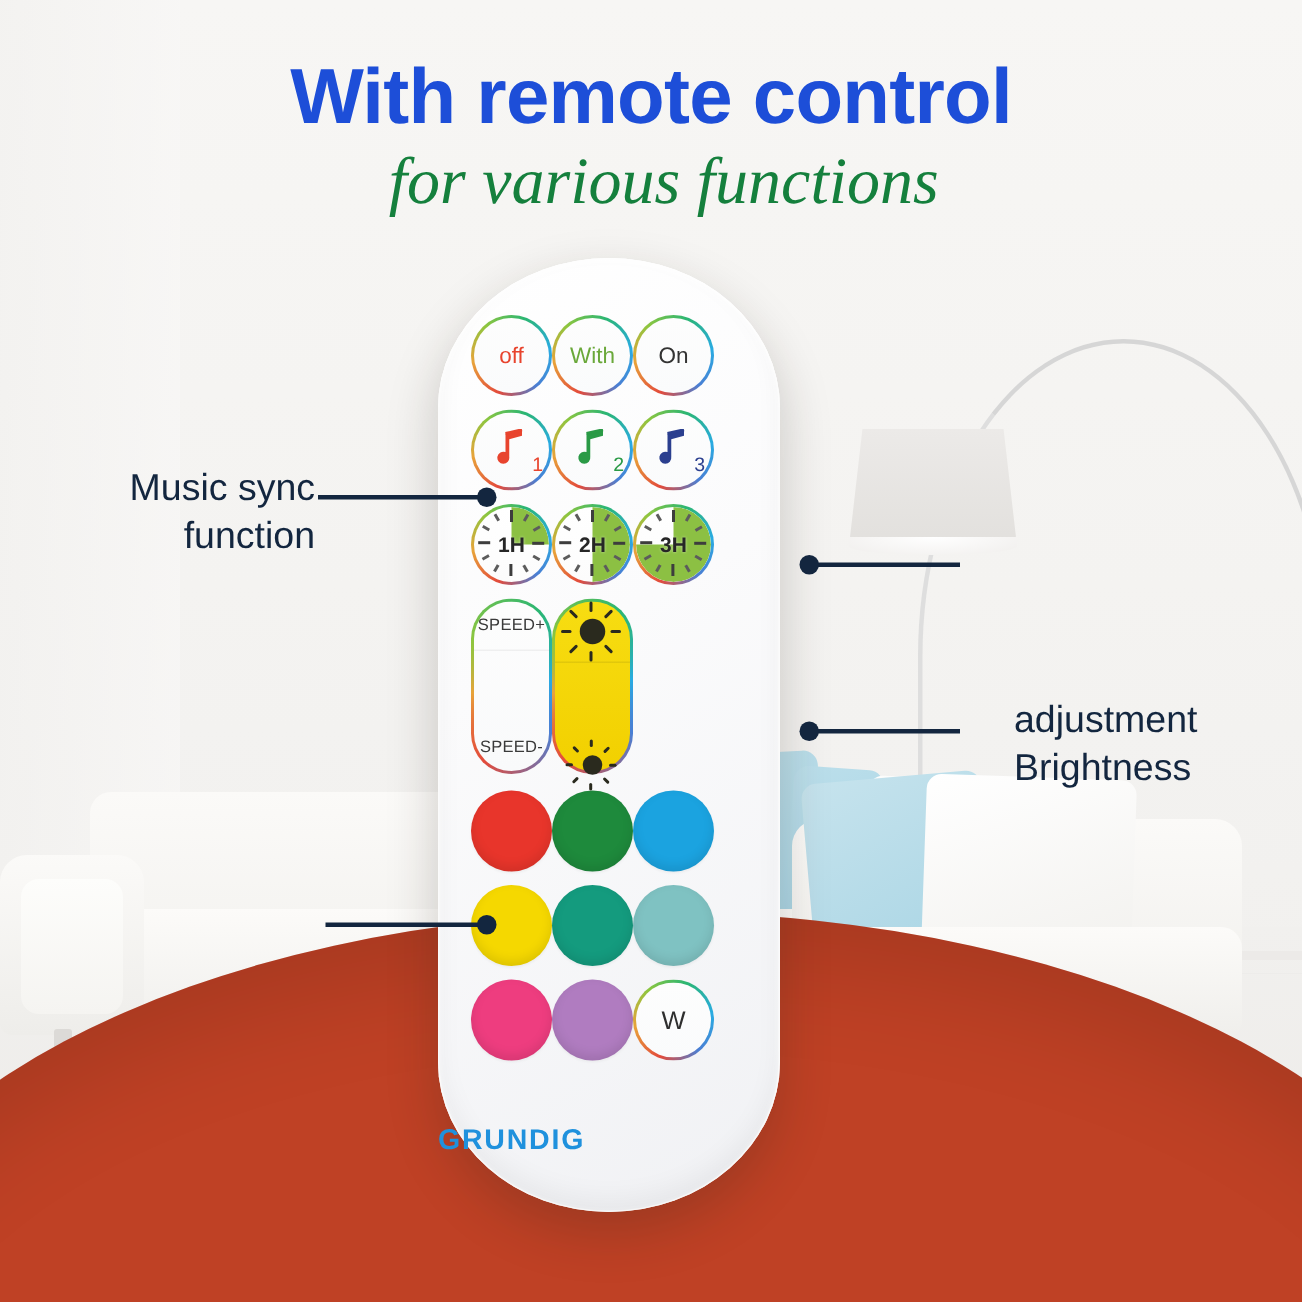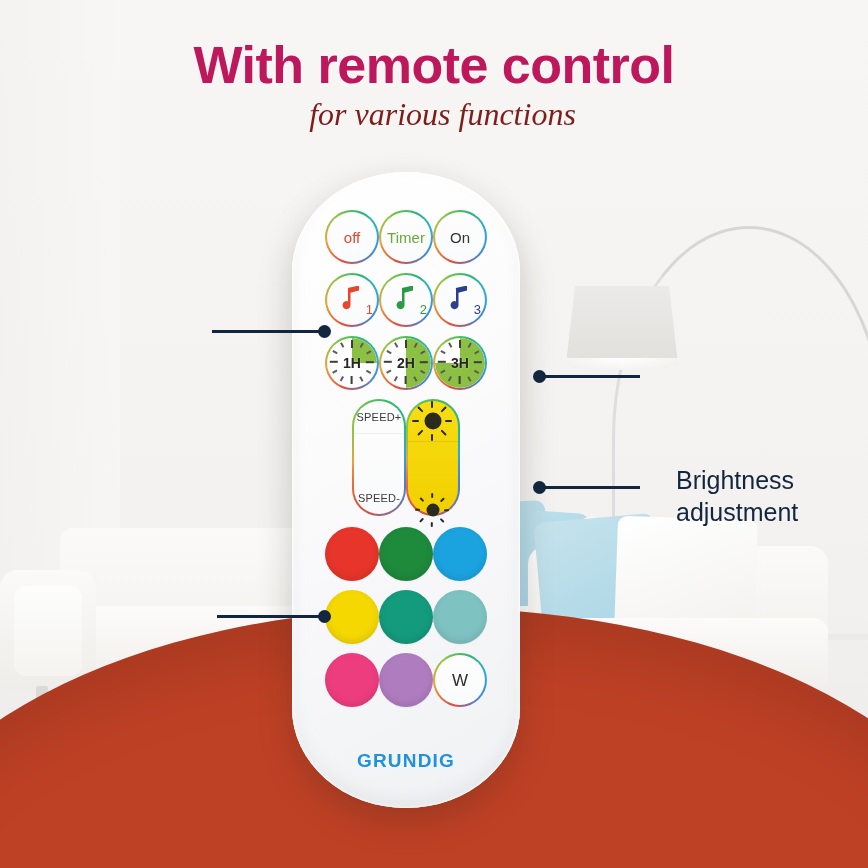--- a/index.html
+++ b/index.html
@@ -63,34 +63,34 @@
   .lamp-shade-lip{position:absolute;left:566px;top:358px;width:112px;height:12px;
     background:radial-gradient(ellipse at 50% 0,#ffffff,#f0eeec);border-radius:0 0 50% 50%;}
 
   
   .floor-ellipse{position:absolute;left:-120px;bottom:-330px;width:1110px;height:590px;
     background:#bf4125;border-radius:50%;
     box-shadow:inset 0 30px 70px rgba(0,0,0,.12);}
 
   
   .heading{position:absolute;left:0;right:0;top:38px;text-align:center;}
-  .h-main{font-size:52px;font-weight:bold;color:#be185d;letter-spacing:-.5px;line-height:1.05;}
-  .h-sub{font-family:"Liberation Serif",serif;font-style:italic;font-size:32px;
-    color:#7f1d1d;margin-top:4px;line-height:1.1;margin-left:17px;}
+  .h-main{font-size:52px;font-weight:bold;color:#1d4ed8;letter-spacing:-.5px;line-height:1.05;}
+  .h-sub{font-family:"Liberation Serif",serif;font-style:italic;font-size:44px;
+    color:#15803d;margin-top:4px;line-height:1.1;margin-left:17px;}
 
   
   .remote{position:absolute;left:292px;top:172px;width:228px;height:636px;
     background:linear-gradient(150deg,#ffffff 0%,#fbfbfc 40%,#f0f1f4 100%);
     border-radius:114px/100px;
     box-shadow:0 14px 34px rgba(40,30,25,.22), inset 0 0 0 1px rgba(255,255,255,.9);}
   .remote-inner{position:absolute;inset:0;border-radius:114px/100px;
     box-shadow:inset 0 2px 6px rgba(255,255,255,.9), inset 0 -8px 18px rgba(0,0,0,.05);}
 
   .grid{position:absolute;left:22px;top:38px;width:184px;}
-  .row{display:flex;justify-content:center;margin-bottom:9px;}
+  .row{display:flex;justify-content:flex-start;margin-bottom:9px;}
 
   .btn{width:54px;height:54px;border-radius:50%;position:relative;
     display:flex;align-items:center;justify-content:center;box-sizing:border-box;}
 
   
   .ring{background:
       linear-gradient(#fdfdfd,#fafbfc) padding-box,
       conic-gradient(from 200deg,#e34b3b,#e8a33a,#8dc63f,#2bb673,#29abe2,#4a7fd4,#e34b3b) border-box;
     border:2.5px solid transparent;}
   .ring .lbl{font-size:15px;font-weight:400;}
@@ -141,21 +141,21 @@
     text-shadow:0 0 2px rgba(255,255,255,.55);}
 
   
   .solid{border:none;box-shadow:inset 0 -3px 7px rgba(0,0,0,.10), 0 1px 2px rgba(0,0,0,.05);}
 
   
   .note{position:relative;width:30px;height:28px;}
   .note svg{display:block;}
   .note .num{position:absolute;right:-6px;bottom:-3px;font-size:13px;font-weight:500;}
 
-  .brand{position:absolute;left:0;right:0;bottom:36px;text-align:center;
+  .brand{position:absolute;left:0;right:0;bottom:36px;text-align:left;
     color:#1f91dd;font-weight:bold;font-size:19px;letter-spacing:1.2px;}
 
   
   .callout{position:absolute;color:#13263f;font-size:25px;line-height:1.26;}
   .callout.left{text-align:right;}
   .callout.right{text-align:left;}
   .lead{position:absolute;height:3px;background:#13263f;}
   .dot{position:absolute;width:13px;height:13px;border-radius:50%;background:#13263f;}
 </style>
 </head>
@@ -203,21 +203,21 @@
   <div class="remote">
     <div class="remote-inner"></div>
 
     <div class="grid">
 
       <div class="row">
         <div class="btn ring">
           <span class="lbl" style="color:#e8442e">off</span>
         </div>
         <div class="btn ring">
-          <span class="lbl" style="color:#6aa83a">Timer</span>
+          <span class="lbl" style="color:#6aa83a">With</span>
         </div>
         <div class="btn ring">
           <span class="lbl" style="color:#333">On</span>
         </div>
       </div>
 
       <div class="row">
         <div class="btn ring">
           <span class="note">
             <svg width="30" height="28" viewBox="0 0 30 28">
@@ -364,29 +364,33 @@
         <div class="btn solid" style="background:#b07cc0"></div>
         <div class="btn ring">
           <span class="lbl" style="color:#2e2e2e;font-size:17px">W</span>
         </div>
       </div>
     </div>
 
     <div class="brand">GRUNDIG</div>
   </div>
 
+  <div class="callout left" style="left:20px;top:310px;width:190px">
+    <div>Music sync</div>
+    <div>function</div>
+  </div>
   <div class="lead" style="left:212px;top:330px;width:112px"></div>
   <div class="dot" style="left:318px;top:325px"></div>
 
   <div class="lead" style="left:217px;top:615px;width:107px"></div>
   <div class="dot" style="left:318px;top:610px"></div>
 
   <div class="lead" style="left:540px;top:375px;width:100px"></div>
   <div class="dot" style="left:533px;top:370px"></div>
 
   <div class="callout right" style="left:676px;top:465px;width:190px">
+    <div>adjustment</div>
     <div>Brightness</div>
-    <div>adjustment</div>
   </div>
   <div class="lead" style="left:540px;top:486px;width:100px"></div>
   <div class="dot" style="left:533px;top:481px"></div>
 
 </div>
 
 </body></html>

